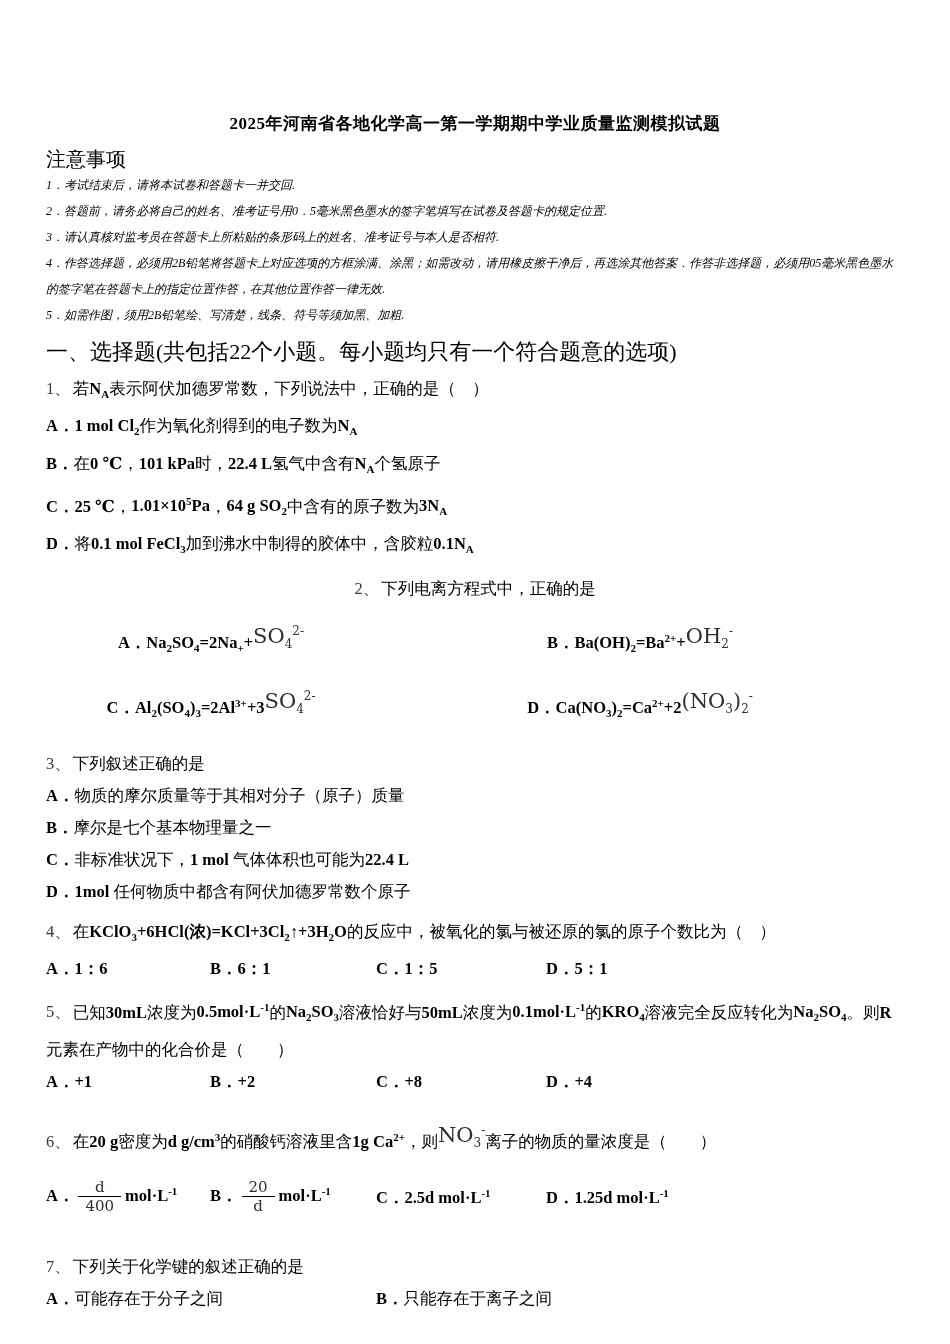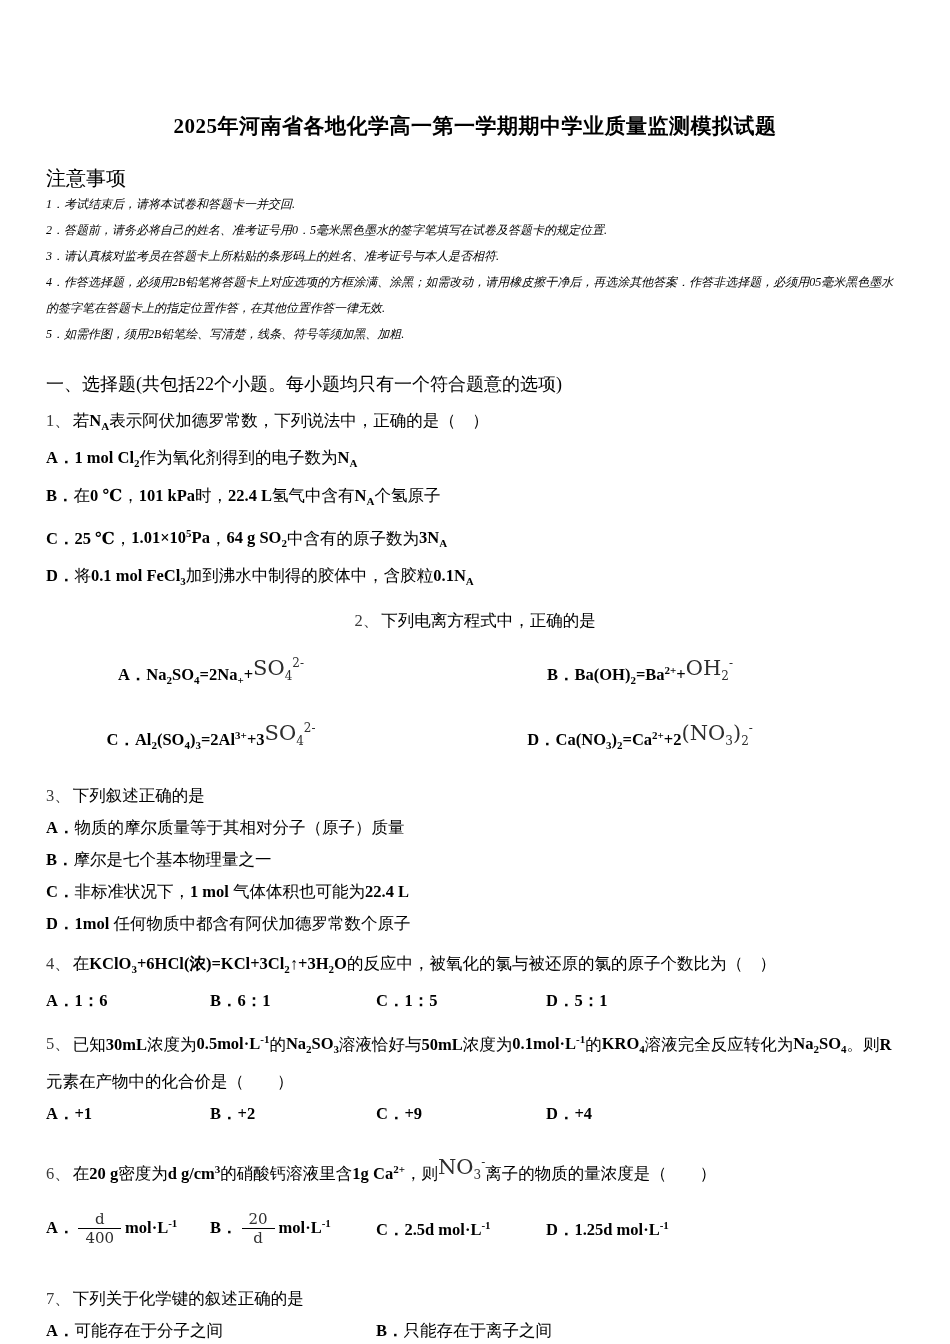--- a/index.html
+++ b/index.html
@@ -9,26 +9,26 @@
     font-family:"Liberation Serif","DejaVu Serif",serif;
     color:#000;
   }
   .page {
     width:950px; height:1344px;
     padding:112px 46px 0 46px;
     overflow:hidden;
     background:#fff;
   }
   .title {
-    font-size:21px; font-weight:bold; text-align:center;
-    margin-bottom:25px; letter-spacing:0.5px;
+    font-size:17px; font-weight:bold; text-align:center;
+    margin-bottom:11px; letter-spacing:0.5px;
   }
   .notice-heading { font-size:20px; line-height:26px; }
   .notice-item { font-size:12px; line-height:26px;font-style:italic; }
-  .section-heading { margin-top:22px; font-size:18px; line-height:30px; }
+  .section-heading { margin-top:9px; font-size:22px; line-height:30px; }
   .question { margin-top:10px; }
   .q1 { margin-top:6px; }
   .q2 { margin-top:8px;text-align:center; }
   .q3 { margin-top:14px; }
   .q4 { margin-top:8px; }
   .q5 { margin-top:6px; }
   .q6 { margin-top:16px; }
   .q7 { margin-top:34px; }
   .stem, .opt { font-size:16.5px; line-height:32px; }
   .qnum { color:#3a3a3a; margin-right:2px; font-family:"Liberation Serif",serif; }
@@ -111,21 +111,21 @@
       <p class="opt c3"><b>C．1：5</b></p>
       <p class="opt c4"><b>D．5：1</b></p>
     </div>
   </div>
 
   <div class="question q5">
     <p class="stem"><span class="qnum">5、</span><span class="stem-text">已知<b>30mL</b>浓度为<b>0.5mol·L<sup>-1</sup></b>的<b>Na<sub>2</sub>SO<sub>3</sub></b>溶液恰好与<b>50mL</b>浓度为<b>0.1mol·L<sup>-1</sup></b>的<b>KRO<sub>4</sub></b>溶液完全反应转化为<b>Na<sub>2</sub>SO<sub>4</sub></b>。则<b>R</b>元素在产物中的化合价是（　　）</span></p>
     <div class="opt-row4">
       <p class="opt c1"><b>A．+1</b></p>
       <p class="opt c2"><b>B．+2</b></p>
-      <p class="opt c3"><b>C．+9</b></p>
+      <p class="opt c3"><b>C．+8</b></p>
       <p class="opt c4"><b>D．+4</b></p>
     </div>
   </div>
 
   <div class="question q6">
     <p class="stem"><span class="qnum">6、</span><span class="stem-text">在<b>20 g</b>密度为<b>d g/cm<sup>3</sup></b>的硝酸钙溶液里含<b>1g Ca<sup>2+</sup></b>，则<span class="mf">NO<sub>3</sub><sup>-</sup></span>离子的物质的量浓度是（　　）</span></p>
     <div class="opt-row4">
       <p class="opt c1"><b class="opt-label">A．</b><span class="frac"><span class="fnum">d</span><span class="fden">400</span></span><b class="unit">mol·L<sup>-1</sup></b></p>
       <p class="opt c2"><b class="opt-label">B．</b><span class="frac"><span class="fnum">20</span><span class="fden">d</span></span><b class="unit">mol·L<sup>-1</sup></b></p>
       <p class="opt c3"><b>C．2.5d mol·L<sup>-1</sup></b></p>

